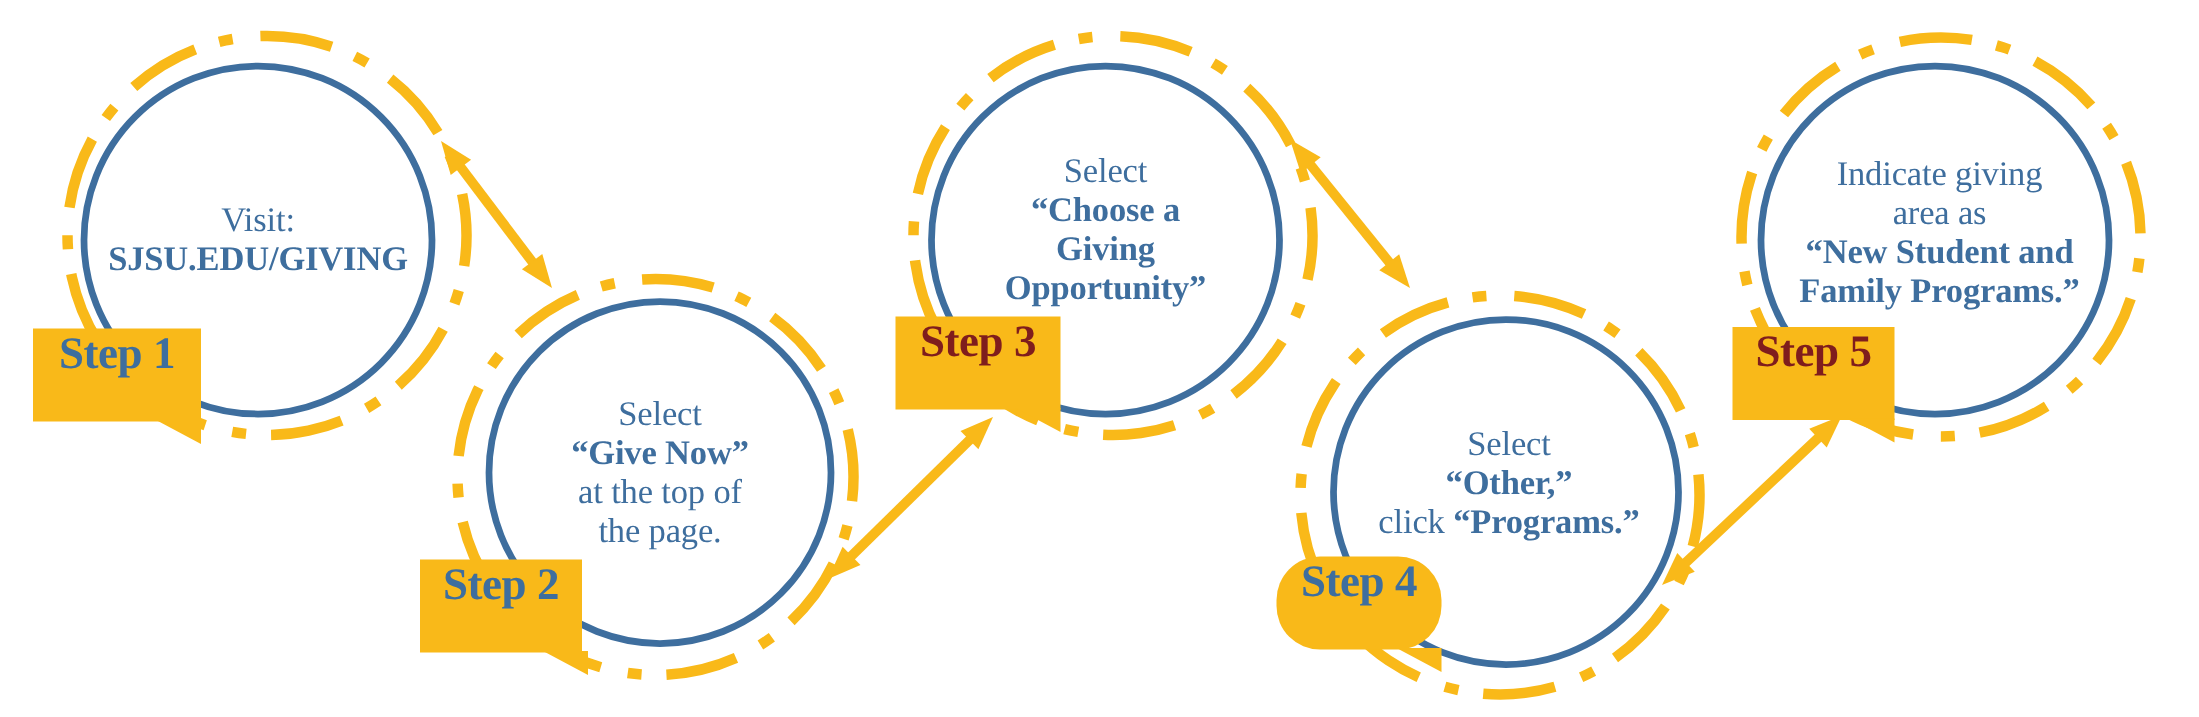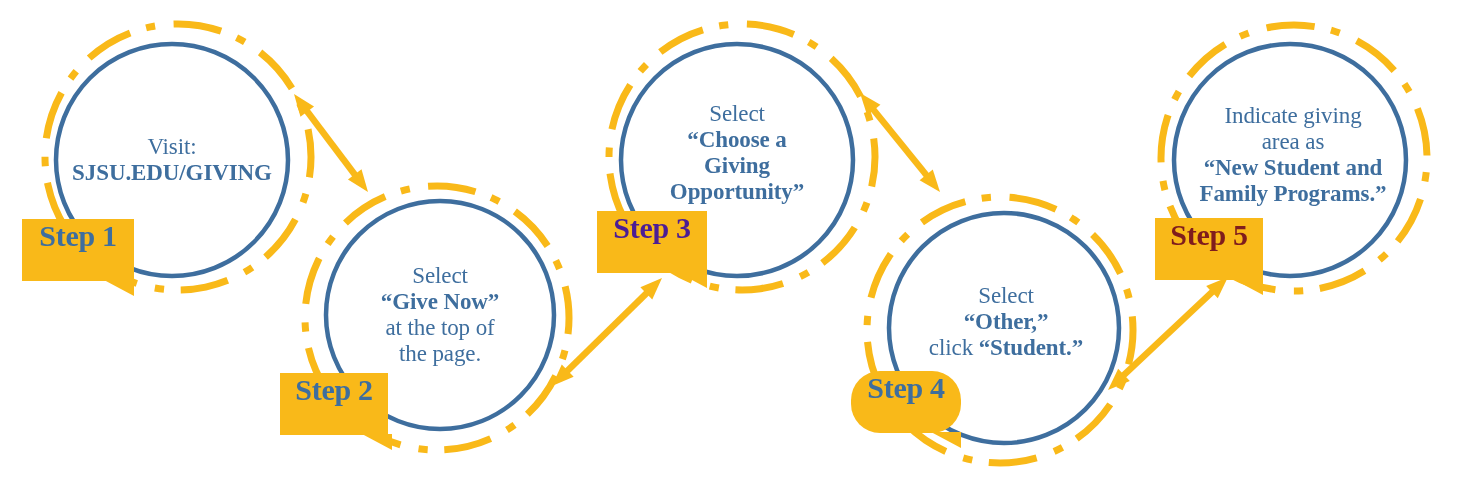--- a/index.html
+++ b/index.html
@@ -127,37 +127,37 @@
       </div>
       <div class="circle-text" style="font-size: 23px; color: rgb(62, 110, 158); left: 4px; top: 100.5px; width: 1466px;">
         <span class="ln light">Select</span>
         <span class="ln bold">“Choose a</span>
         <span class="ln bold">Giving</span>
         <span class="ln bold">Opportunity”</span>
       </div>
       <div class="circle-text" style="font-size: 23px; color: rgb(62, 110, 158); left: 273px; top: 282.5px; width: 1466px;">
         <span class="ln light">Select</span>
         <span class="ln bold">“Other,”</span>
-        <span class="ln light"><span class="seg-light">click </span><span class="seg-bold">“Student.”</span></span>
+        <span class="ln light"><span class="seg-light">click </span><span class="seg-bold">“Programs.”</span></span>
       </div>
       <div class="circle-text" style="font-size: 23px; color: rgb(62, 110, 158); left: 560px; top: 102.5px; width: 1466px;">
         <span class="ln light">Indicate giving</span>
         <span class="ln light">area as</span>
         <span class="ln bold">“New Student and</span>
         <span class="ln bold">Family Programs.”</span>
       </div>
       <div class="badge" style="left: 22px; top: 219px; width: 112px; height: 62px; font-size: 30px; background: rgb(249, 185, 25); color: rgb(62, 110, 158);">
         <span>Step 1</span>
       </div>
       <div class="badge-tail" style="left: 94px; top: 280px; border-left: 10px solid transparent; border-right: 30px solid rgb(249, 185, 25); border-bottom: 16px solid transparent;"></div>
       <div class="badge" style="left: 280px; top: 373px; width: 108px; height: 62px; font-size: 30px; background: rgb(249, 185, 25); color: rgb(62, 110, 158);">
         <span>Step 2</span>
       </div>
       <div class="badge-tail" style="left: 352px; top: 434px; border-left: 10px solid transparent; border-right: 30px solid rgb(249, 185, 25); border-bottom: 16px solid transparent;"></div>
-      <div class="badge" style="left: 597px; top: 211px; width: 110px; height: 62px; font-size: 30px; background: rgb(249, 185, 25); color: #4c1d95;">
+      <div class="badge" style="left: 597px; top: 211px; width: 110px; height: 62px; font-size: 30px; background: rgb(249, 185, 25); color: #7f1d1d;">
         <span>Step 3</span>
       </div>
       <div class="badge-tail" style="left: 667px; top: 272px; border-left: 10px solid transparent; border-right: 30px solid rgb(249, 185, 25); border-bottom: 16px solid transparent;"></div>
       <div class="badge" style="left: 851px; top: 371px; width: 110px; height: 62px; font-size: 30px; background: rgb(249, 185, 25); color: rgb(62, 110, 158); border-radius: 29px;">
         <span>Step 4</span>
       </div>
       <div class="badge-tail" style="left: 921px; top: 432px; border-left: 10px solid transparent; border-right: 30px solid rgb(249, 185, 25); border-bottom: 16px solid transparent;"></div>
       <div class="badge" style="left: 1155px; top: 218px; width: 108px; height: 62px; font-size: 30px; background: rgb(249, 185, 25); color: #7f1d1d;">
         <span>Step 5</span>
       </div>

